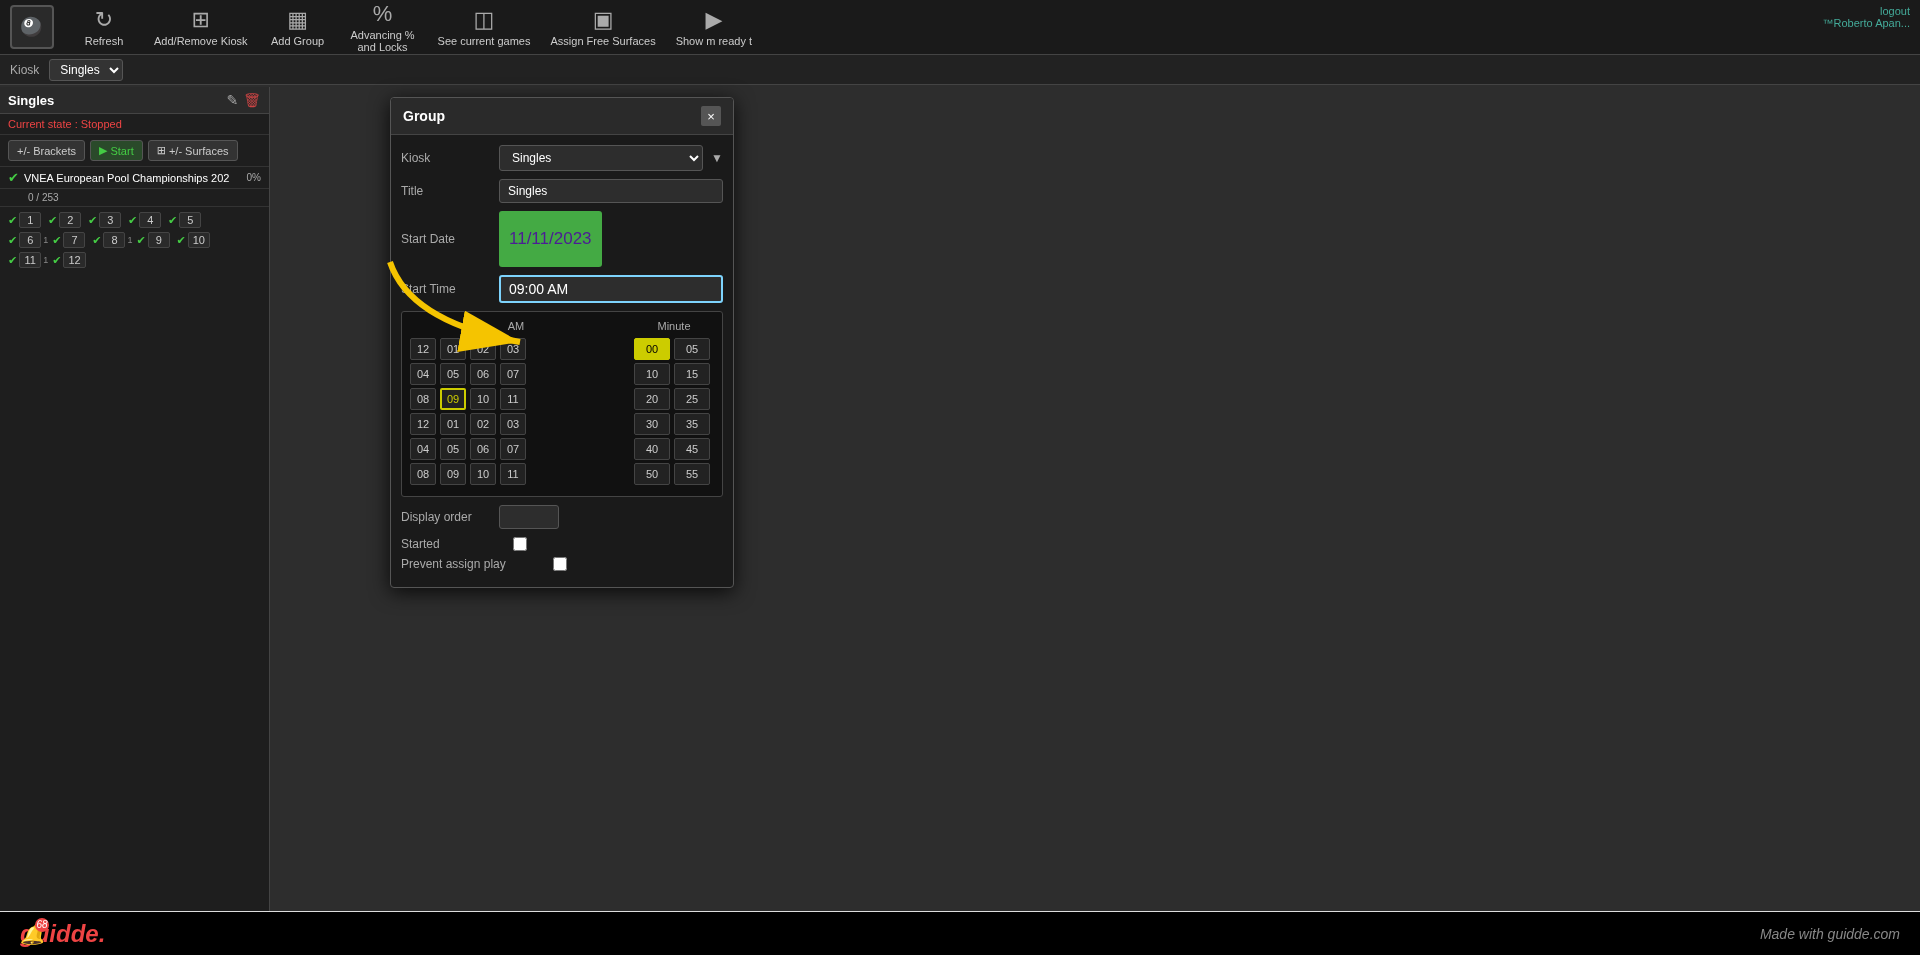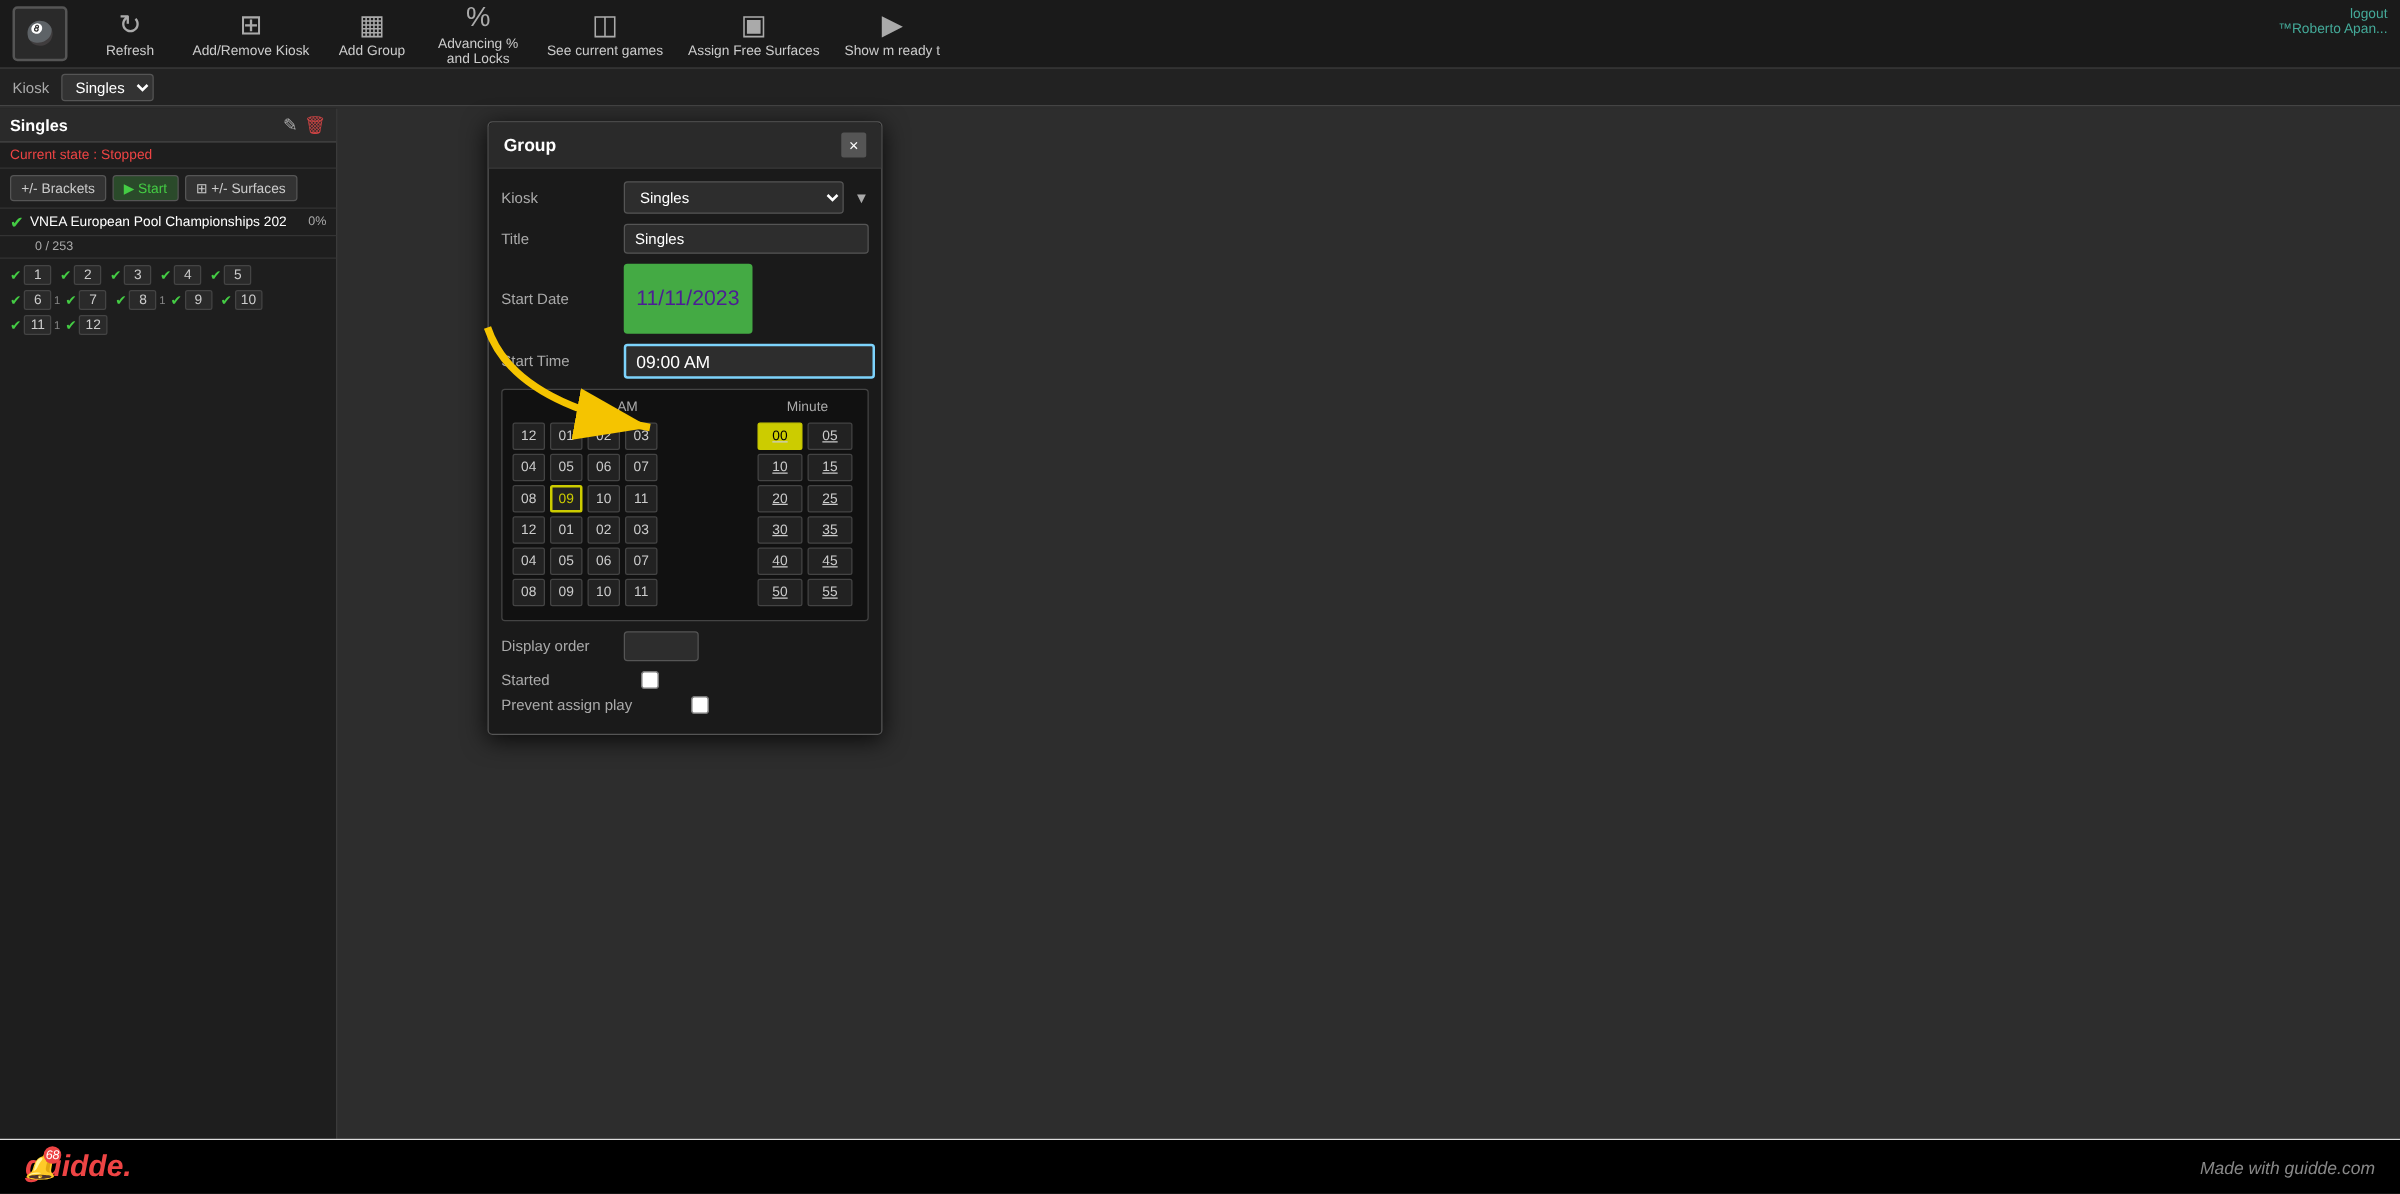--- a/index.html
+++ b/index.html
@@ -177,21 +177,21 @@
       top: 87px;
       left: 270px;
       right: 0;
       bottom: 40px;
       background: #2d2d2d;
     }
     .modal {
       position: absolute;
       top: 10px;
       left: 120px;
-      width: 316px;
+      width: 344px;
       background: #1a1a1a;
       border: 1px solid #555;
       border-radius: 4px;
       box-shadow: 0 4px 20px rgba(0,0,0,0.8);
     }
     .modal-header {
       background: #2a2a2a;
       padding: 8px 12px;
       display: flex;
       align-items: center;
@@ -296,21 +296,20 @@
     }
     .time-picker-grid {
       display: flex;
       gap: 8px;
     }
     .tp-hours {
       flex: 1;
     }
     .tp-minutes {
       width: 80px;
-      text-decoration: underline;
     }
     .tp-row {
       display: flex;
       gap: 4px;
       margin-bottom: 3px;
     }
     .tp-cell {
       background: #222;
       color: #ccc;
       border: 1px solid #444;

